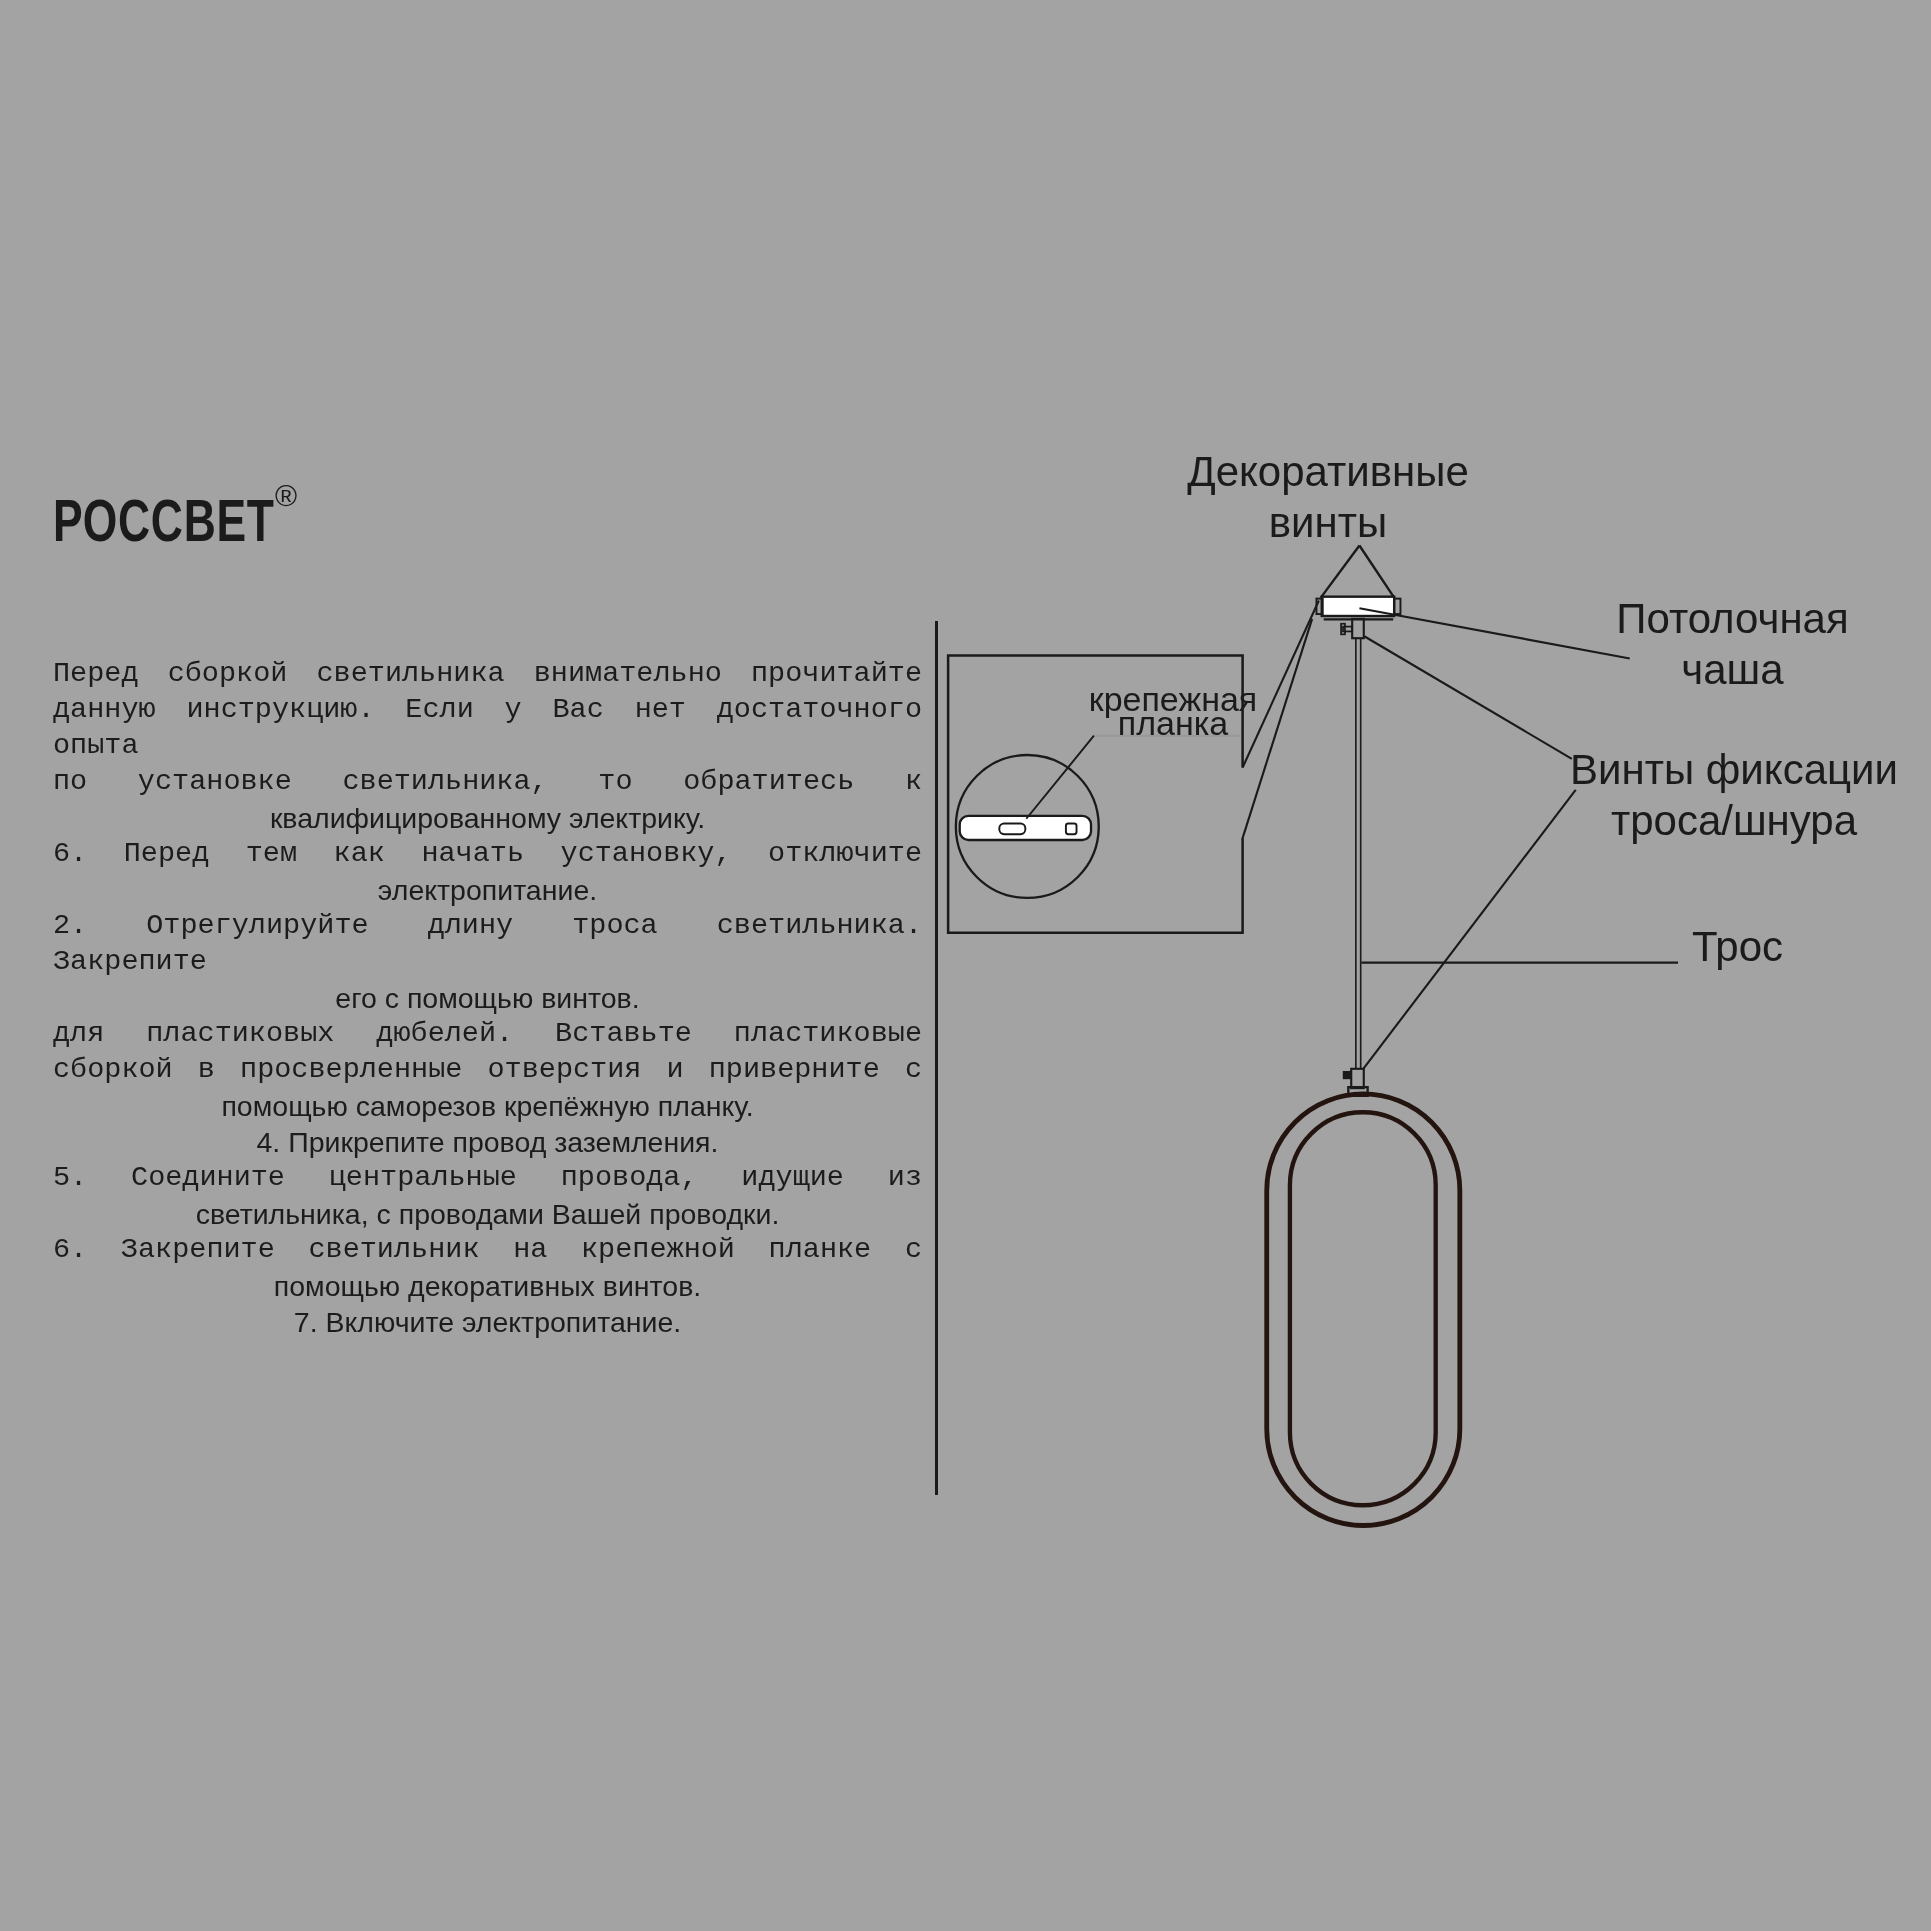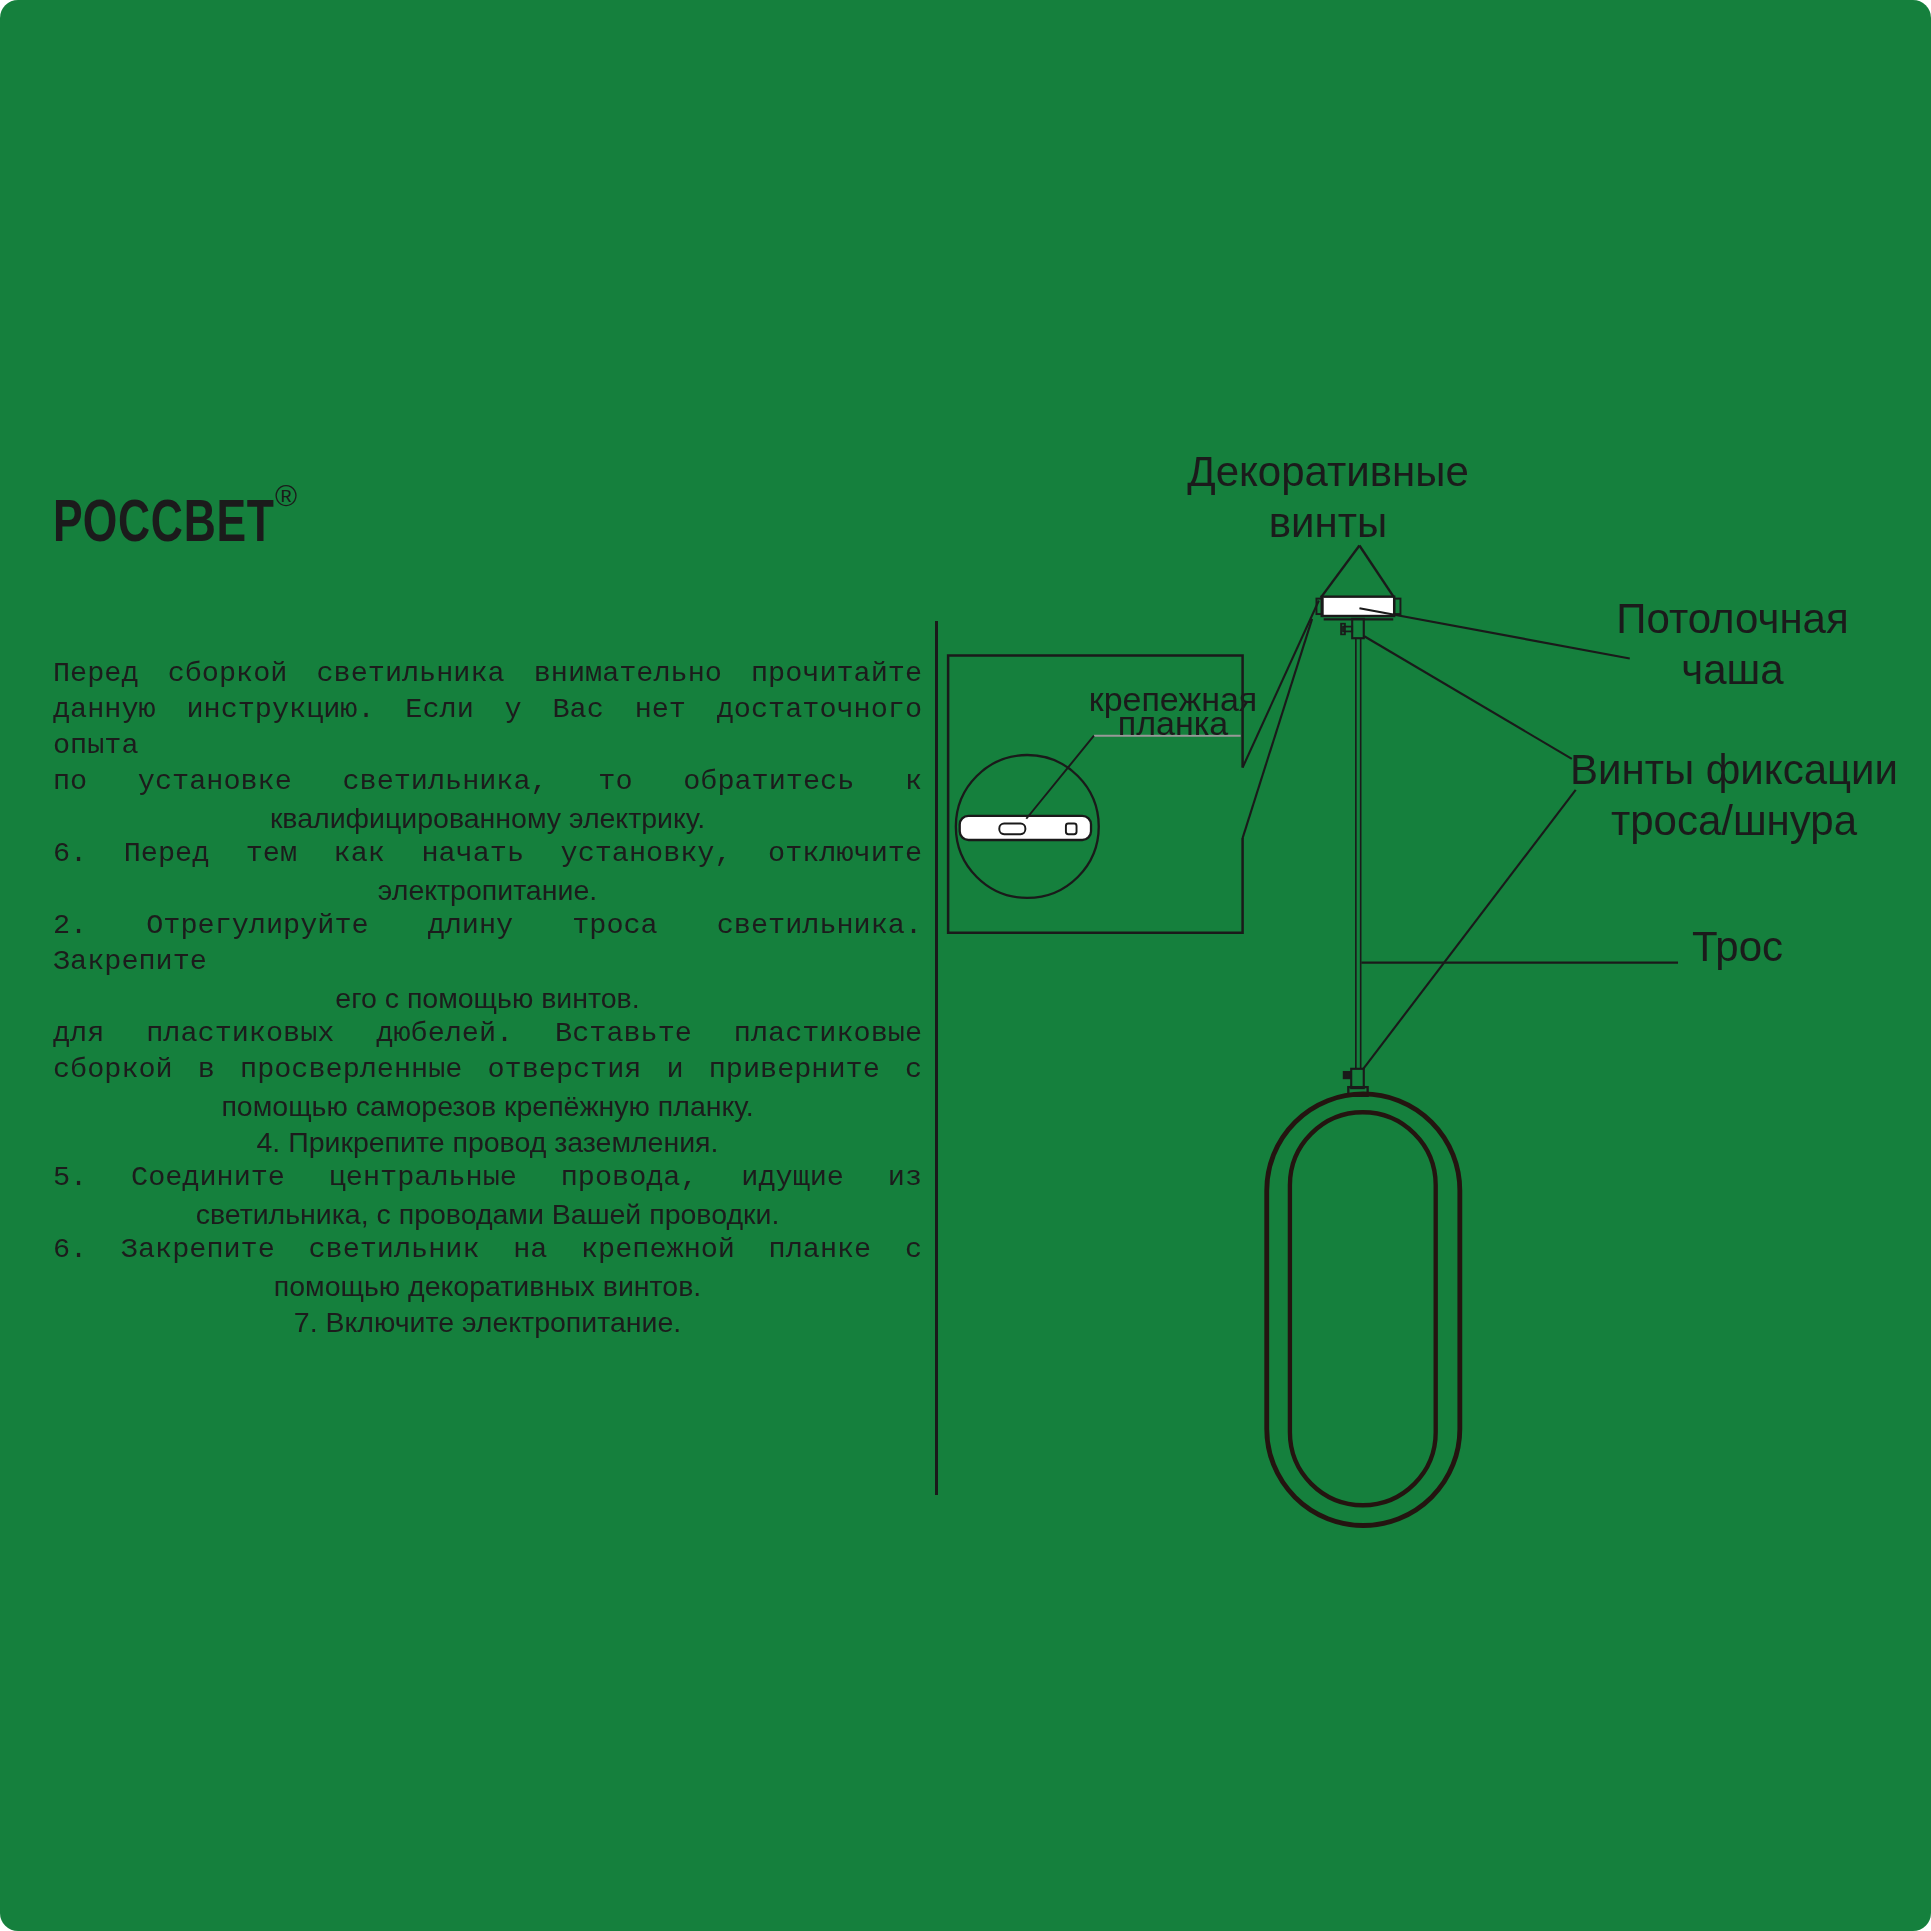--- a/index.html
+++ b/index.html
@@ -6,22 +6,21 @@
     margin: 0; padding: 0;
     width: 1931px; height: 1931px;
     background: #ffffff;
     overflow: hidden;
     position: relative;
     font-family: "Liberation Sans", sans-serif;
   }
   #page {
     position: absolute; inset: 0;
     width: 1931px; height: 1931px;
-    background: #15803d;
-    border-radius: 18px;
+    background: #a3a3a3;
   }
   
   #logo {
     position: absolute; left: 53px; top: 487px;
     height: 77px; width: 328px;
   }
   #brand {
     display: inline-block;
     font-size: 60px; font-weight: bold;
     line-height: 68px;

